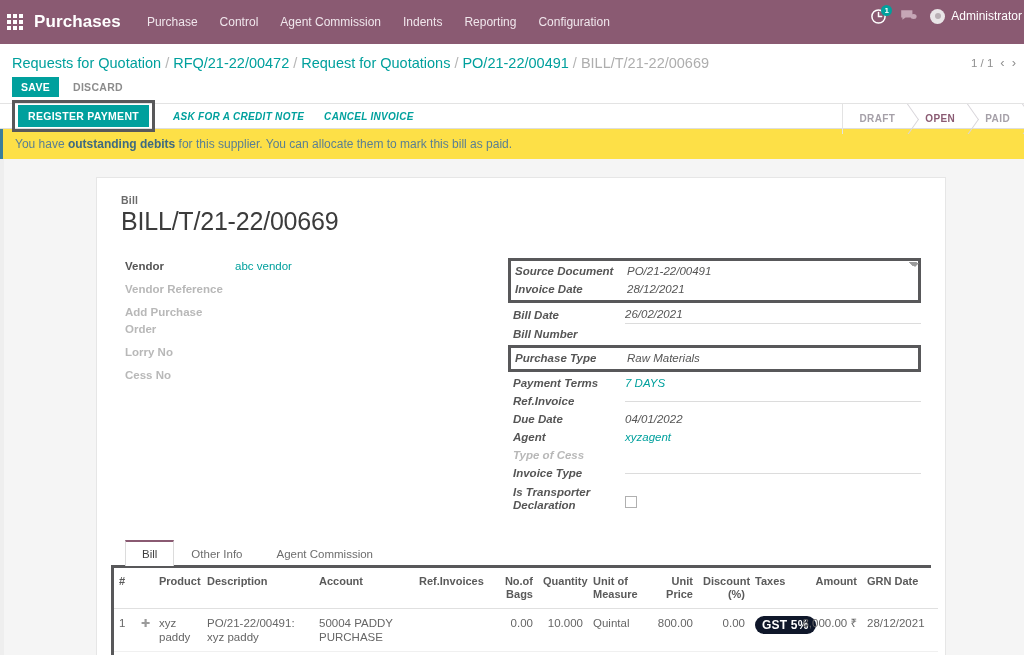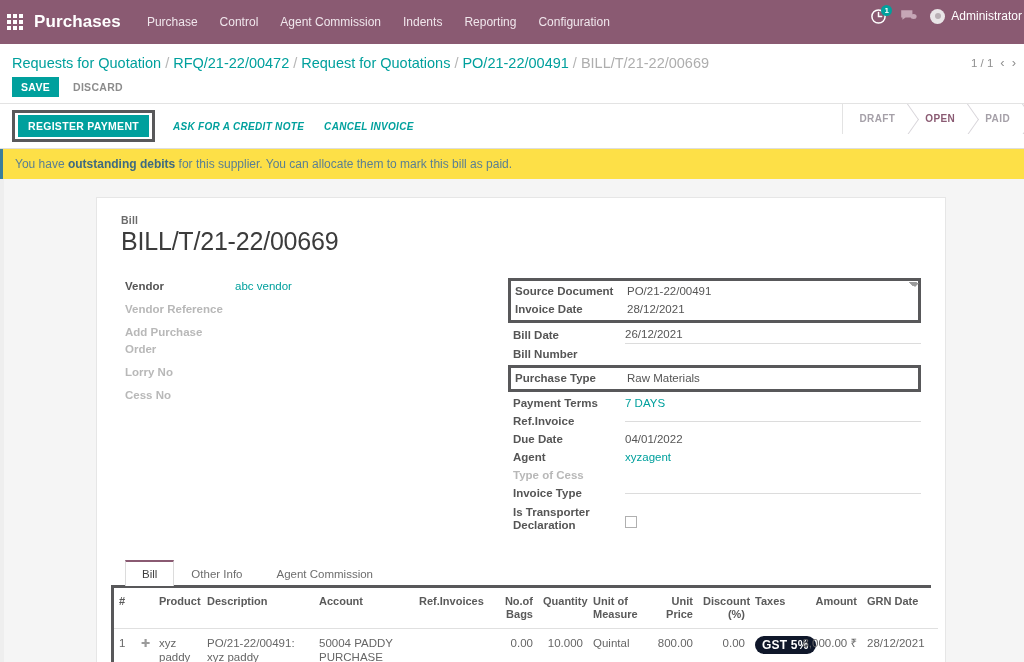--- a/index.html
+++ b/index.html
@@ -120,21 +120,21 @@
   .btn-discard {
     background: transparent; border: none;
     color: #8c8c8c;
     font-size: 10.5px; font-weight: 700; letter-spacing: .3px;
     cursor: pointer; font-family: inherit;
     padding: 4px 2px;
   }
 
   
   .actionbar {
-    height: 46px;
+    height: 26px;
     border-top: 1px solid #e3e3e3;
     border-bottom: 1px solid #dedede;
     display: flex;
     align-items: center;
     padding-left: 12px;
     position: relative;
     background: #fff;
   }
   .annot-register {
     border: 3px solid #58585a;
@@ -239,21 +239,21 @@
     line-height: 17px;
   }
   .flabel.muted { color: #b8b8b8; font-weight: 700; }
   .fval {
     font-size: 11.5px; color: #555; line-height: 17px; flex: 1;
     min-height: 17px;
   }
   .fval.link { color: #00a09d; cursor: pointer; }
 
   
-  .rrow { display: flex; align-items: center; min-height: 18px; padding: 1px 0; }
+  .rrow { display: flex; align-items: center; min-height: 18px; padding: 1px 0; font-style: italic; }
   .rlabel {
     width: 112px; flex: 0 0 112px;
     font-size: 11.5px; font-weight: 700; color: #555;
     line-height: 16px;
   }
   .rlabel.muted { color: #b8b8b8; }
   .rfield { flex: 1; position: relative; font-size: 11.5px; color: #555; line-height: 16px; }
   .rfield.underline { border-bottom: 1px solid #dcdcdc; padding-bottom: 1px; }
   .rfield.link { color: #00a09d; cursor: pointer; }
   .caret {
@@ -475,21 +475,21 @@
             <div class="rfield">PO/21-22/00491</div>
           </div>
           <div class="rrow">
             <div class="rlabel">Invoice Date</div>
             <div class="rfield">28/12/2021</div>
           </div>
         </div>
 
         <div class="rrow" style="margin-top:2px;">
           <div class="rlabel">Bill Date</div>
-          <div class="rfield underline">26/12/2021</div>
+          <div class="rfield underline">26/02/2021</div>
           <span class="caret" style="right:4px;"></span>
         </div>
 
         <div class="rrow">
           <div class="rlabel">Bill Number</div>
           <div class="rfield"></div>
         </div>
 
         <div class="annot-box" style="margin-top:2px;">
           <div class="rrow">

